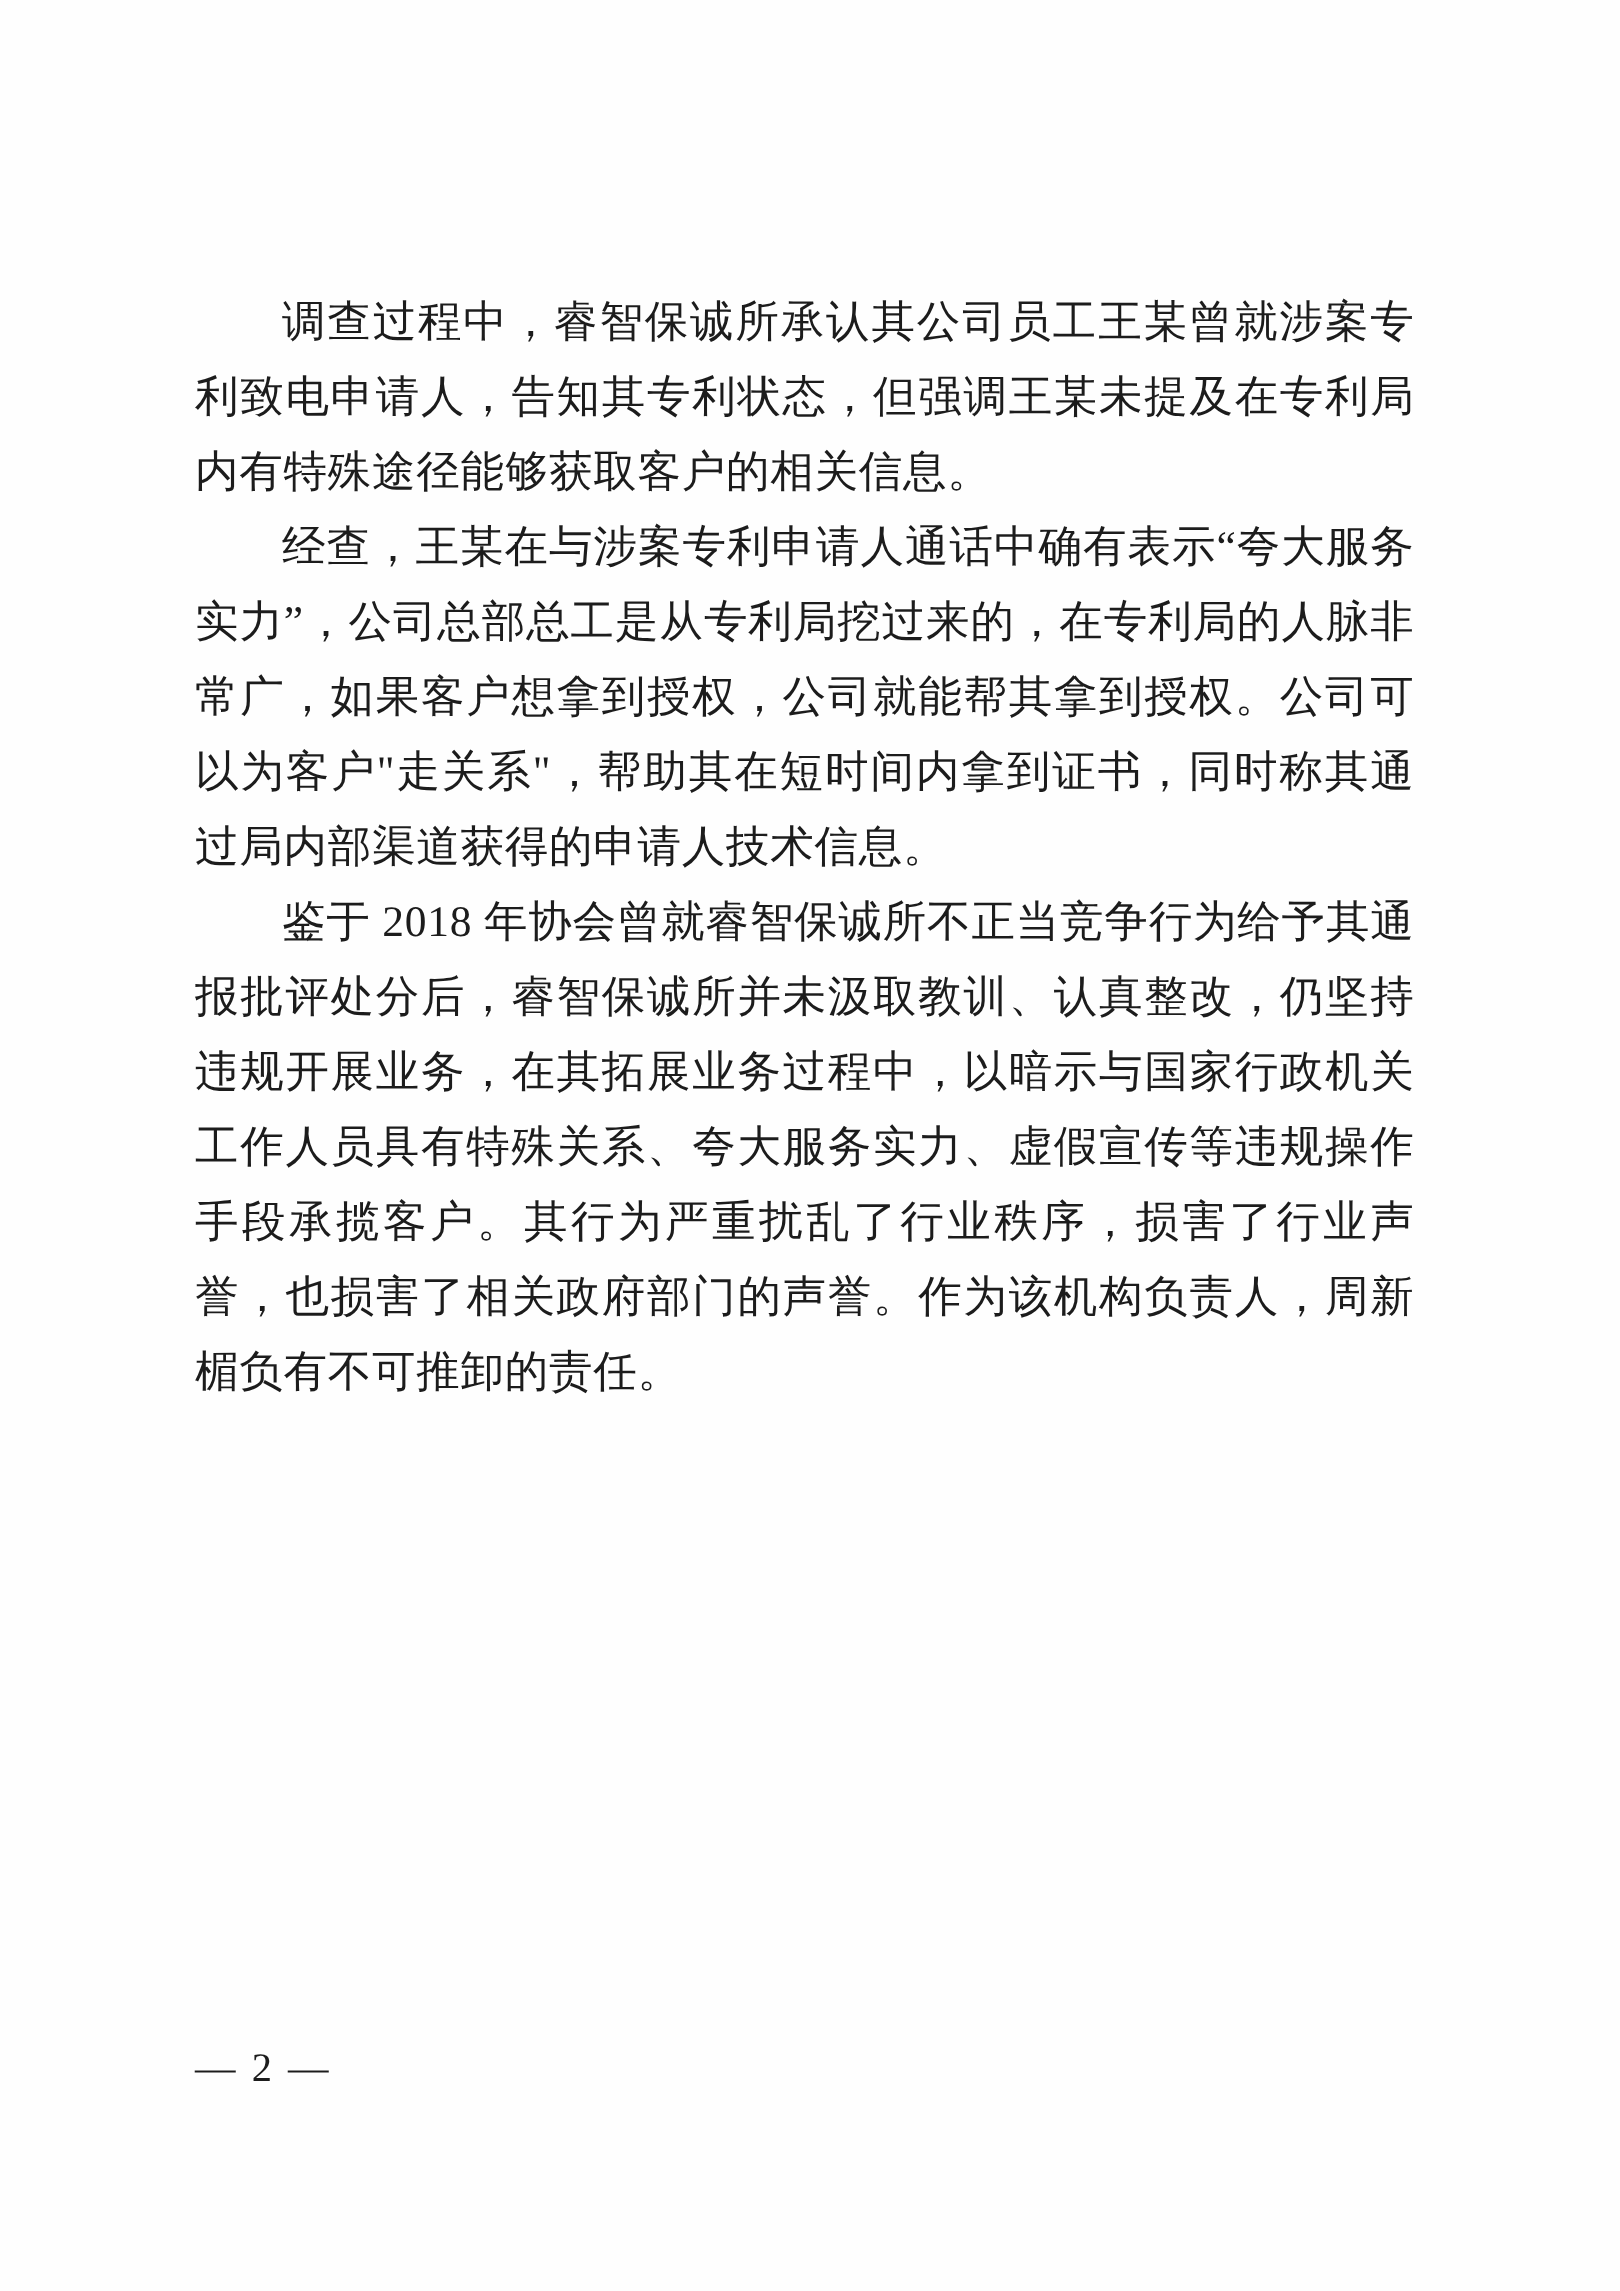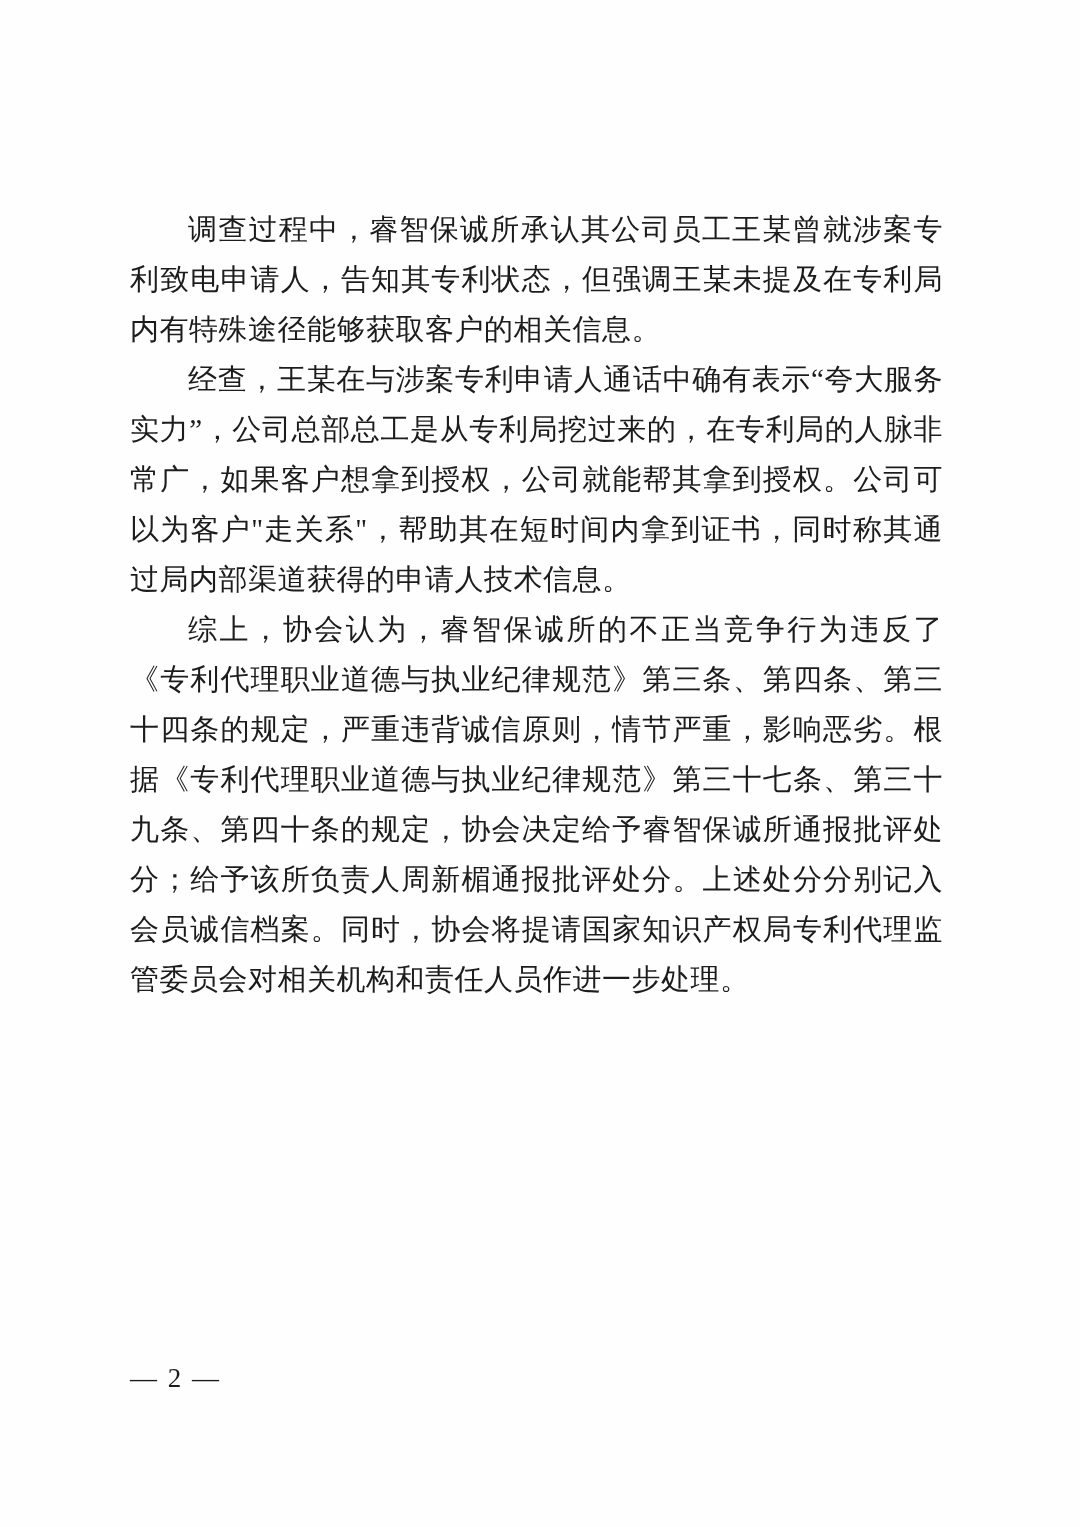--- a/index.html
+++ b/index.html
@@ -16,21 +16,21 @@
     color: #1c1c1c;
   }
   .scan-page {
     position: absolute;
     inset: 0;
     background: #fefefe;
   }
   .doc-body {
     position: absolute;
     left: 130px;
-    top: 204px;
+    top: 190px;
     width: 813px;
   }
   .para {
     margin: 0;
     font-size: 29px;
     line-height: 50px;
     text-align: justify;
     text-justify: inter-character;
     text-indent: 2em;
     letter-spacing: 0.5px;
@@ -47,16 +47,16 @@
     color: #1c1c1c;
   }
 </style>
 </head>
 <body>
 
 <div class="scan-page">
   <div class="doc-body">
     <p class="para">调查过程中，睿智保诚所承认其公司员工王某曾就涉案专利致电申请人，告知其专利状态，但强调王某未提及在专利局内有特殊途径能够获取客户的相关信息。</p>
     <p class="para">经查，王某在与涉案专利申请人通话中确有表示“夸大服务实力”，公司总部总工是从专利局挖过来的，在专利局的人脉非常广，如果客户想拿到授权，公司就能帮其拿到授权。公司可以为客户"走关系"，帮助其在短时间内拿到证书，同时称其通过局内部渠道获得的申请人技术信息。</p>
-    <p class="para">综上，协会认为，睿智保诚所的不正当竞争行为违反了《专利代理职业道德与执业纪律规范》第三条、第四条、第三十四条的规定，严重违背诚信原则，情节严重，影响恶劣。根据《专利代理职业道德与执业纪律规范》第三十七条、第三十九条、第四十条的规定，协会决定给予睿智保诚所通报批评处分；给予该所负责人周新楣通报批评处分。上述处分分别记入会员诚信档案。同时，协会将提请国家知识产权局专利代理监管委员会对相关机构和责任人员作进一步处理。</p>
+    <p class="para">鉴于 2018 年协会曾就睿智保诚所不正当竞争行为给予其通报批评处分后，睿智保诚所并未汲取教训、认真整改，仍坚持违规开展业务，在其拓展业务过程中，以暗示与国家行政机关工作人员具有特殊关系、夸大服务实力、虚假宣传等违规操作手段承揽客户。其行为严重扰乱了行业秩序，损害了行业声誉，也损害了相关政府部门的声誉。作为该机构负责人，周新楣负有不可推卸的责任。</p>
   </div>
   <div class="page-number">— 2 —</div>
 </div>
 
 </body></html>

